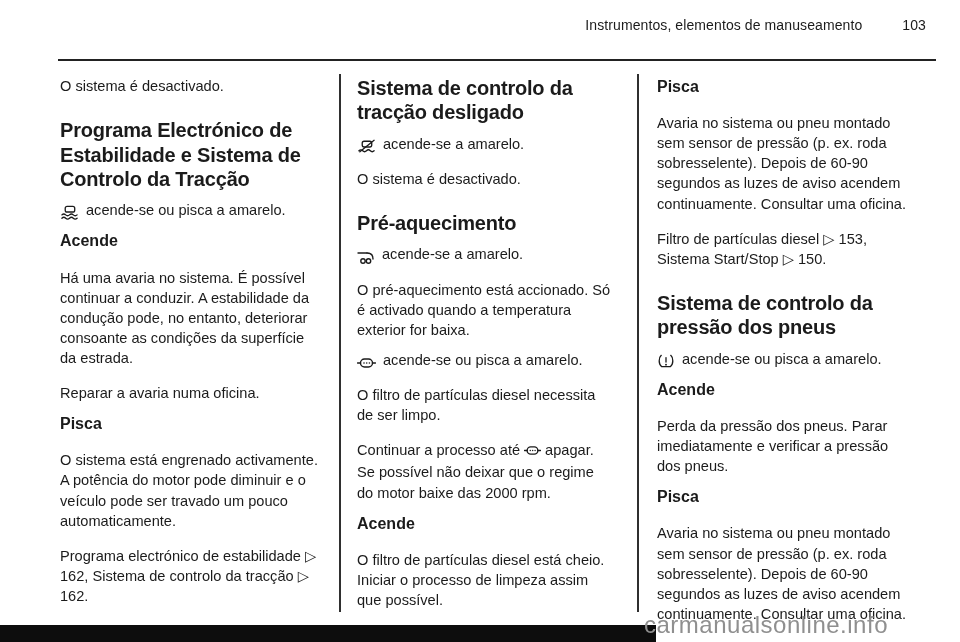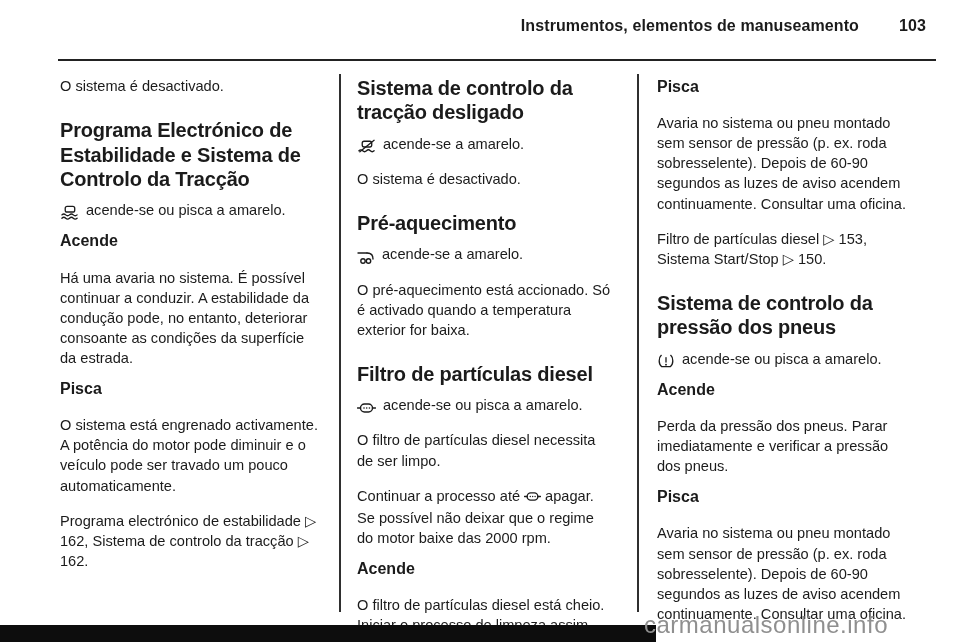--- a/index.html
+++ b/index.html
@@ -11,21 +11,21 @@
     font-family:"Liberation Sans","DejaVu Sans",sans-serif;
     background:#ffffff; color:var(--text);
     position:relative; overflow:hidden;
   }
   .page{position:absolute; inset:0; width:960px; height:642px; background:#fff;}
 
   
   .header{
     position:absolute; top:17px; left:60px; width:866px;
     display:flex; justify-content:flex-end; align-items:baseline; gap:40px;
-    font-weight:bold; font-size:16px; letter-spacing:0.1px;
+    font-weight:normal; font-size:14px; letter-spacing:0.1px;
   }
   .header-rule{
     position:absolute; top:59px; left:58px; width:878px; height:2px;
     background:#222;
   }
 
   
   .col{position:absolute; top:76px; font-size:14.6px; line-height:1.38;}
   #col-left{left:60px; width:260px;}
   #col-middle{left:357px; width:256px;}
@@ -77,20 +77,21 @@
           <rect x="5.5" y="1" width="10" height="6" rx="2"></rect>
           <path d="M2 10 q2 -2 4 0 t4 0 t4 0 t4 0"></path>
           <path d="M2 13.5 q2 -2 4 0 t4 0 t4 0 t4 0"></path>
         </svg>
       </span>
       <span>acende-se ou pisca a amarelo.</span>
     </div>
 
     <h3>Acende</h3>
     <p>Há uma avaria no sistema. É possível continuar a conduzir. A estabilidade da condução pode, no entanto, deteriorar consoante as condições da superfície da estrada.</p>
+    <p>Reparar a avaria numa oficina.</p>
 
     <h3>Pisca</h3>
     <p>O sistema está engrenado activamente. A potência do motor pode diminuir e o veículo pode ser travado um pouco automaticamente.</p>
     <p class="ref">Programa electrónico de estabilidade ▷ 162, Sistema de controlo da tracção ▷ 162.</p>
   </div>
 
   <div class="col" id="col-middle">
     <h2>Sistema de controlo da tracção desligado</h2>
 
     <div class="indicator">
@@ -113,21 +114,20 @@
           <path d="M1 3 h9"></path>
           <path d="M10 3 q6 0 6 6"></path>
           <circle cx="6" cy="11" r="2.2"></circle>
           <circle cx="11.5" cy="11" r="2.2"></circle>
         </svg>
       </span>
       <span>acende-se a amarelo.</span>
     </div>
     <p>O pré-aquecimento está accionado. Só é activado quando a temperatura exterior for baixa.</p>
 
-    <h2>Filtro de partículas diesel</h2>
 
     <div class="indicator">
       <span class="icon">
         <svg width="19" height="14" viewBox="0 0 19 14" fill="none" stroke="#1b1b1b" stroke-width="1.4" stroke-linecap="round">
           <rect x="3.5" y="3" width="12" height="8" rx="4"></rect>
           <line x1="0.5" y1="7" x2="3.5" y2="7"></line>
           <line x1="15.5" y1="7" x2="18.5" y2="7"></line>
           <circle cx="7" cy="7" r="0.8" fill="#1b1b1b" stroke="none"></circle>
           <circle cx="9.7" cy="7" r="0.8" fill="#1b1b1b" stroke="none"></circle>
           <circle cx="12.4" cy="7" r="0.8" fill="#1b1b1b" stroke="none"></circle>

